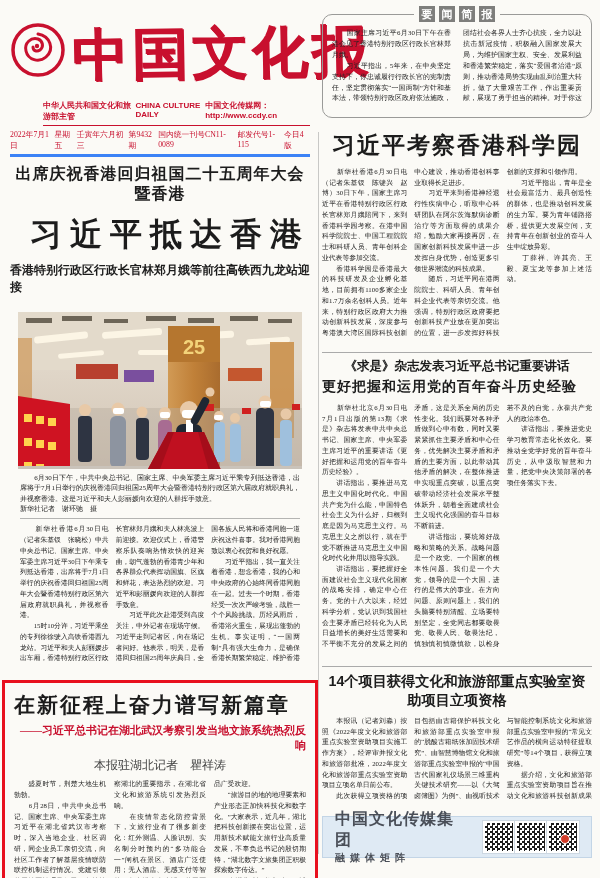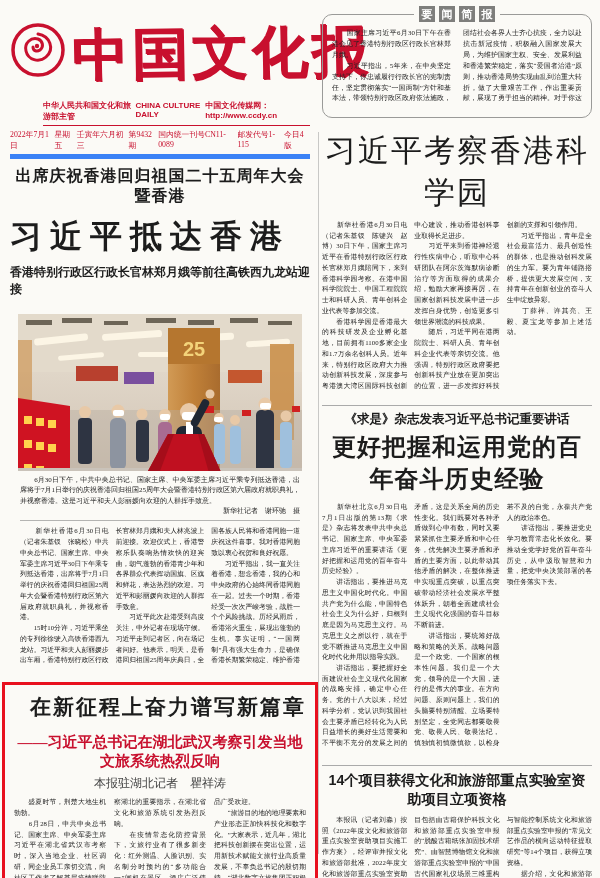--- a/index.html
+++ b/index.html
@@ -27,71 +27,71 @@
   .supervisor-row {
     display:flex; justify-content:space-between; align-items:baseline;
     color:#c8102e; font-weight:700; font-size:8px; padding:2px 0 3px;
     border-bottom:1px solid #c8102e;
     font-family:"Liberation Sans",sans-serif;
     margin-left:33px;
   }
   .date-row {
     display:flex; justify-content:space-between; align-items:baseline;
     color:#c8102e; font-size:7.8px; padding:3px 0;
-    border-bottom:5px solid #3b82f6;
+    border-bottom:3px solid #3b82f6;
   }
   .kicker { text-align:center; font-weight:800; font-size:16px; line-height:1.28;
     letter-spacing:1px; font-family:"Liberation Sans",sans-serif; margin-top:7px; }
   .main-headline {
-    text-align:left; font-weight:900; font-size:32px; letter-spacing:8px;
+    text-align:right; font-weight:900; font-size:32px; letter-spacing:8px;
     font-family:"Liberation Sans",sans-serif; margin:8px 0 5px; white-space:nowrap;
   }
   .subhead { text-align:left; font-weight:700; font-size:12px; margin-bottom:16px; }
 
   .photo-wrap { margin:0 8px; width:284px; height:157px; background:#cfc6ba; overflow:hidden; }
   .caption { margin:4px 10px 0; font-size:7px; line-height:1.5; text-align:justify; color:#222; }
-  .credit { text-align:right; font-size:7px; color:#222; margin:0 10px; }
+  .credit { font-size:7px; color:#222; margin:0 10px; }
   .caption-rule { border-top:1px solid #b4b4b2; margin:4px 10px 5px; }
 
   .bodytext {
     white-space:pre-line; text-align:justify; color:#222;
     font-size:6.8px; line-height:1.58; overflow:hidden; column-fill:auto;
   }
   .lead-body { margin:0 10px; height:150px; column-count:3; column-gap:7px; }
 
   .highlight-box {
     margin:6px 0 0 -8px; width:316px; border:3px solid #e8101e;
     padding:8px 9px 4px; background:#fbfaf6;
   }
-  .hl-headline { text-align:right; font-weight:900; font-size:21px; letter-spacing:2px;
+  .hl-headline { text-align:left; font-weight:900; font-size:21px; letter-spacing:2px;
     font-family:Liberation Sans, sans-serif; }
-  .hl-subhead { text-align:center; font-weight:700; font-size:15px; color:#c8102e; margin-top:12px; }
+  .hl-subhead { text-align:right; font-weight:700; font-size:11px; color:#c8102e; margin-top:4px; }
   .hl-byline { text-align:center; font-size:12px; color:#444; margin:4px 0 5px; }
   .hl-body { height:132px; column-count:3; column-gap:8px; }
 
   
   .brief-box {
     position:relative; margin-top:14px; border:1.5px solid #9a9a98;
     border-radius:10px; padding:13px 9px 5px;
   }
   .brief-title { position:absolute; top:-9px; left:50%; transform:translateX(-50%);
     background:#fbfaf6; padding:0 5px; display:flex; gap:4px; }
   .brief-char { display:block; width:16px; height:16px; background:#7e7e7c; color:#fff;
     font-size:11px; line-height:16px; text-align:center; font-weight:700;
     font-family:"Liberation Sans",sans-serif; }
   .brief-body { height:84px; column-count:2; column-gap:12px; font-size:6.9px; }
 
-  .sci-headline { margin-top:12px; text-align:center; font-weight:400; font-size:31px;
+  .sci-headline { margin-top:12px; text-align:center; font-weight:700; font-size:23px;
     letter-spacing:2px; font-family:"Liberation Sans",sans-serif; }
   .sci-body { margin-top:6px; height:178px; column-count:3; column-gap:7px; }
 
   .hrule { border-top:1px solid #aaa; margin:7px 0 5px; }
   .qiushi-kicker { text-align:center; font-weight:800; font-size:12.5px;
     font-family:"Liberation Sans",sans-serif; }
-  .qiushi-headline { text-align:center; font-weight:900; font-size:24px; letter-spacing:1px;
+  .qiushi-headline { text-align:left; font-weight:900; font-size:14px; letter-spacing:1px;
     font-family:"Liberation Sans",sans-serif; margin:3px 0 7px; }
   .qiushi-body { height:256px; column-count:3; column-gap:7px; }
 
   .projects-headline { text-align:center; font-weight:900; font-size:14.2px;
     font-family:"Liberation Sans",sans-serif; margin-top:4px; }
   .projects-body { margin-top:6px; height:94px; column-count:3; column-gap:7px; }
 
   .media-box { margin-top:6px; height:42px; background:#dfeaf4; border:1px solid #c3d5e6;
     display:flex; align-items:center; padding:0 12px; gap:14px; }
   .media-brand { color:#4a4f58; font-weight:700; font-family:"Liberation Sans",sans-serif; }

